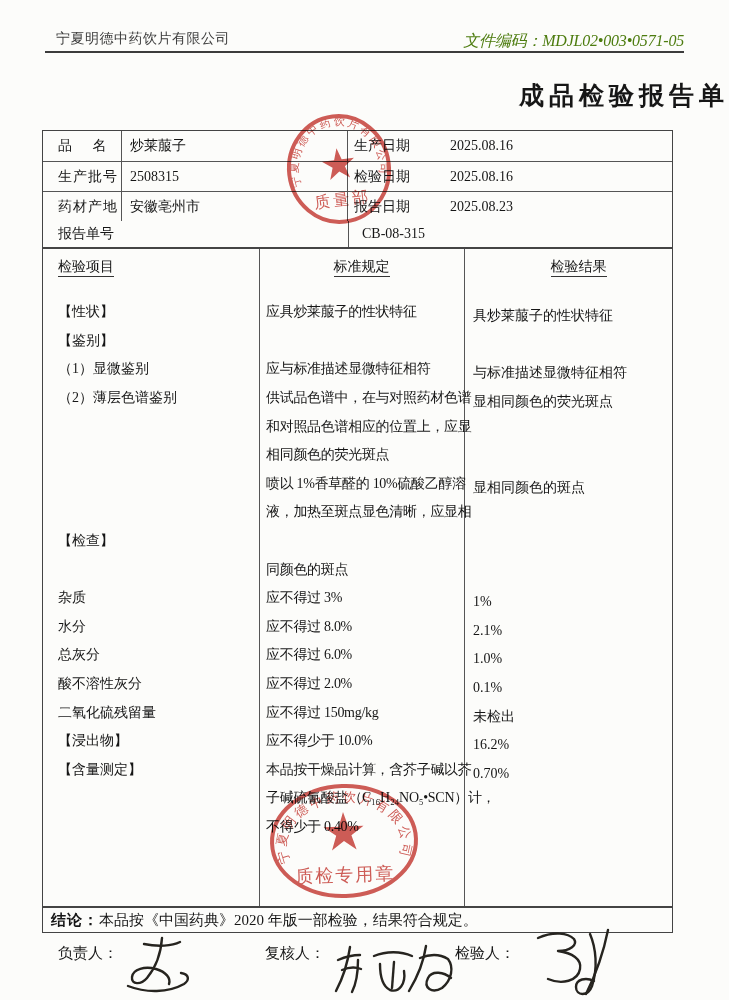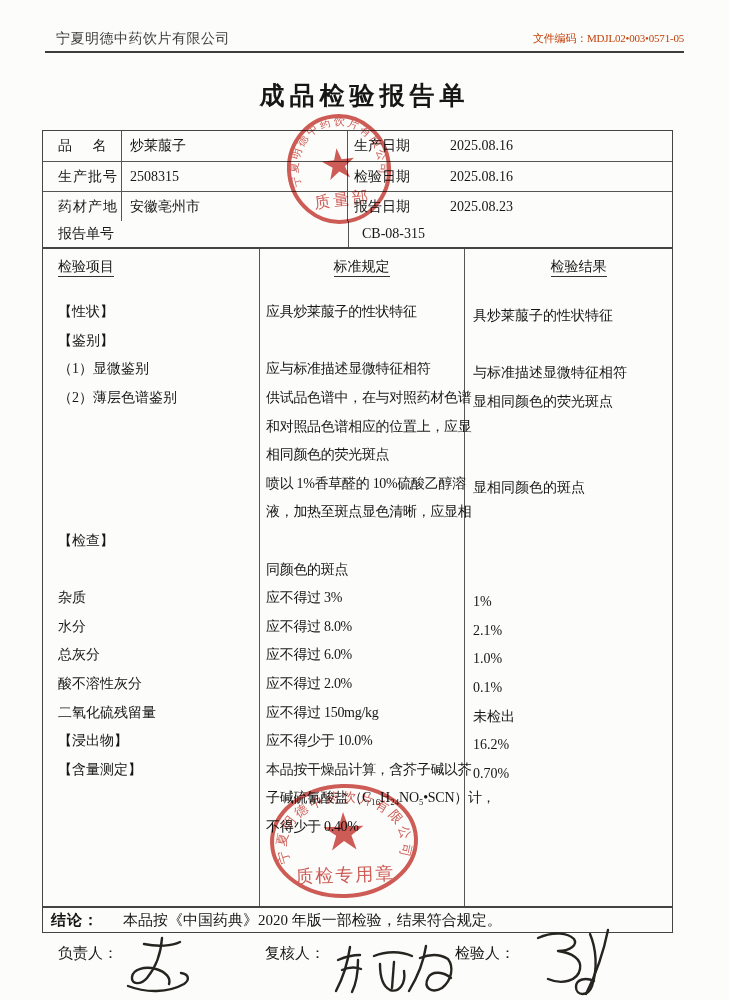--- a/index.html
+++ b/index.html
@@ -1,23 +1,23 @@
 <!DOCTYPE html>
 <html><head>
 <meta charset="utf-8">
 <style>
   html,body{margin:0;padding:0;}
   .page{
     position:relative; width:729px; height:1000px; background:#fcfcfa;
     font-family:"Liberation Serif","DejaVu Serif",serif; color:#161616; overflow:hidden;
   }
   .hdr-left{position:absolute; left:56px; top:30px; font-size:14px; color:#3d3d3d; letter-spacing:.5px;}
-  .hdr-right{position:absolute; right:45px; top:31px; font-size:11px; color:#c2410c; letter-spacing:-.2px;}
+  .hdr-right{position:absolute; right:45px; top:31px; font-size:16px; color:#4d7c0f; letter-spacing:-.2px;font-style:italic;}
   .hdr-rule{position:absolute; left:45px; right:45px; top:51px; height:2px; background:#3c3c3c;}
-  .title{position:absolute; left:0; right:0; top:79px; text-align:center;
+  .title{position:absolute; left:0; right:0; top:79px; text-align:right;
          font-size:25px; font-weight:bold; letter-spacing:5px;}
 
   
   .info-table{position:absolute; left:42px; top:130px; width:631px; height:118px;
               border:1px solid #444; box-sizing:border-box; font-size:14px;}
   .irow{display:flex; height:30px; box-sizing:border-box;}
   .irow + .irow{border-top:1px solid #555;}
   .irow .ic1{width:79px; border-right:1px solid #555; height:100%;
              display:flex; align-items:center; padding-left:15px; box-sizing:border-box; letter-spacing:1px;}
   .irow .ic2{width:226px; border-right:1px solid #555; height:100%;
@@ -40,21 +40,21 @@
   .rt-head span{border-bottom:1px solid #333; padding-bottom:2px;}
   .rt-body{position:absolute; left:0; right:0; top:36px; bottom:0; padding-top:13px;}
   .trow{display:flex; height:28.6px; align-items:center;}
   .trow .c1{width:216px; padding-left:15px; box-sizing:border-box; white-space:nowrap;}
   .trow .c2{width:205px; padding-left:7px; box-sizing:border-box; white-space:nowrap; letter-spacing:-.3px;}
   .trow .c3{flex:1; padding-left:9px; box-sizing:border-box; white-space:nowrap;margin-top:8px;}
 
   
   .conclusion{position:absolute; left:42px; top:907px; width:631px; height:26px;
               border:1px solid #444; box-sizing:border-box; display:flex; align-items:center;
-              padding-left:8px; font-size:15px;gap:24px;}
+              padding-left:8px; font-size:15px;}
   .conclusion .clabel{font-weight:bold; letter-spacing:1px;}
 
   
   .signs{position:absolute; left:42px; top:936px; width:631px; height:64px; font-size:15px;}
   .sign-label{position:absolute; top:8px;}
   .sl1{left:16px;} .sl2{left:223px;} .sl3{left:413px;}
   .sig{position:absolute;}
   .sig path{fill:none; stroke:#26241f; stroke-width:2.4; stroke-linecap:round; stroke-linejoin:round;}
   .sig1{left:76px; top:-2px;} .sig2{left:286px; top:2px;} .sig3{left:480px; top:-10px;}
 

